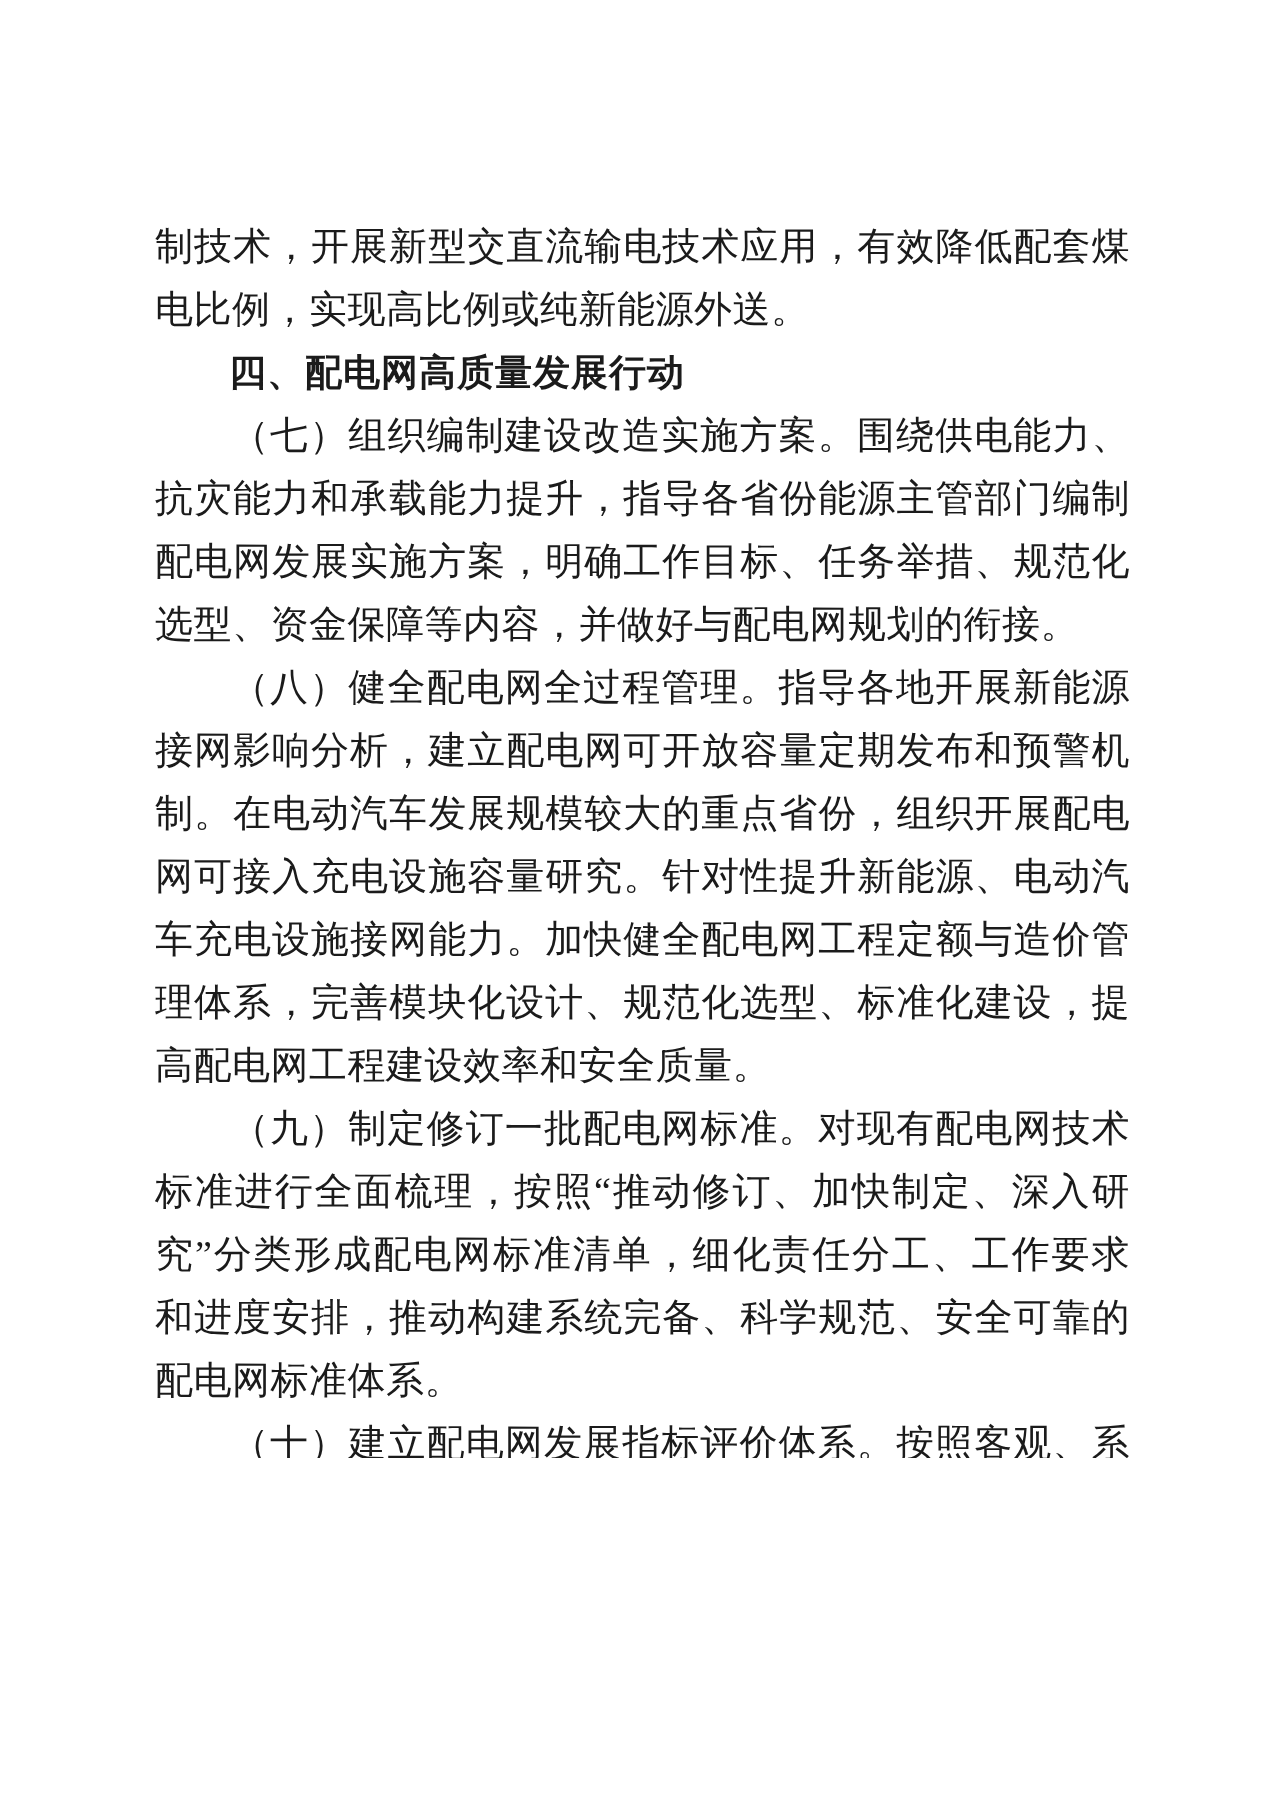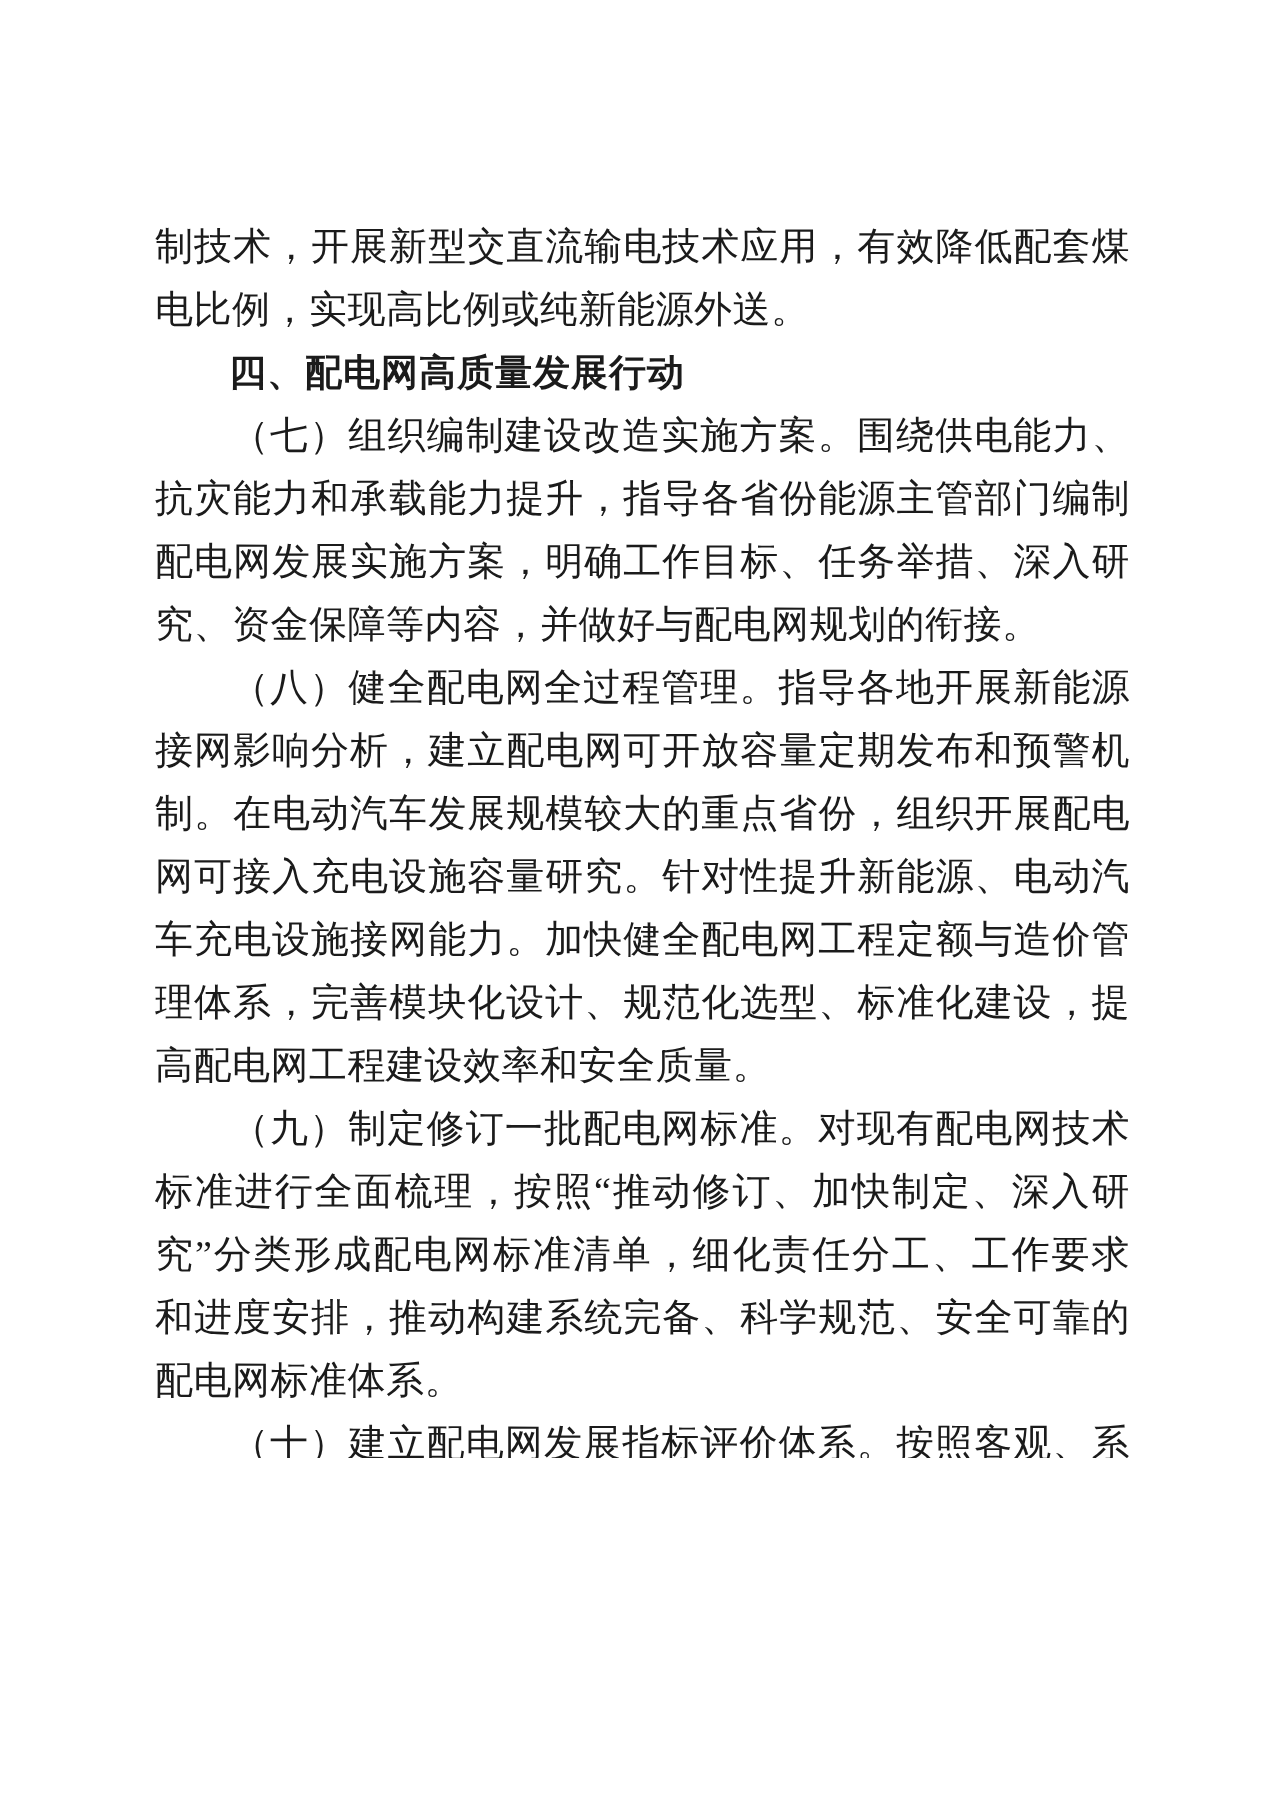--- a/index.html
+++ b/index.html
@@ -61,21 +61,21 @@
 <body>
 
 <div class="page">
 
   <div class="doc-content">
 
     <p class="para no-indent">制技术，开展新型交直流输电技术应用，有效降低配套煤电比例，实现高比例或纯新能源外送。</p>
 
     <h2 class="heading">四、配电网高质量发展行动</h2>
 
-    <p class="para"><span class="lead">（七）组织编制建设改造实施方案。</span><span>围绕供电能力、抗灾能力和承载能力提升，指导各省份能源主管部门编制配电网发展实施方案，明确工作目标、任务举措、深入研究、资金保障等内容，并做好与配电网规划的衔接。</span></p>
+    <p class="para"><span class="lead">（七）组织编制建设改造实施方案。</span><span>围绕供电能力、抗灾能力和承载能力提升，指导各省份能源主管部门编制配电网发展实施方案，明确工作目标、任务举措、规范化选型、资金保障等内容，并做好与配电网规划的衔接。</span></p>
 
     <p class="para"><span class="lead">（八）健全配电网全过程管理。</span><span>指导各地开展新能源接网影响分析，建立配电网可开放容量定期发布和预警机制。在电动汽车发展规模较大的重点省份，组织开展配电网可接入充电设施容量研究。针对性提升新能源、电动汽车充电设施接网能力。加快健全配电网工程定额与造价管理体系，完善模块化设计、规范化选型、标准化建设，提高配电网工程建设效率和安全质量。</span></p>
 
     <p class="para"><span class="lead">（九）制定修订一批配电网标准。</span><span>对现有配电网技术标准进行全面梳理，按照“推动修订、加快制定、深入研究”分类形成配电网标准清单，细化责任分工、工作要求和进度安排，推动构建系统完备、科学规范、安全可靠的配电网标准体系。</span></p>
 
     <p class="para"><span class="lead">（十）建立配电网发展指标评价体系。</span><span>按照客观、系统、科学、可行的原则开展规划建设、运维管理、电能质量、投资效益等环节的具体指标设计，探索建立配电网发展指标评价体系，科学评价各省（区、市）和有关重点城市的配电网发展成效。</span></p>
 
     <h2 class="heading">五、制定修订一批配电网标准</h2>
 
   </div>

